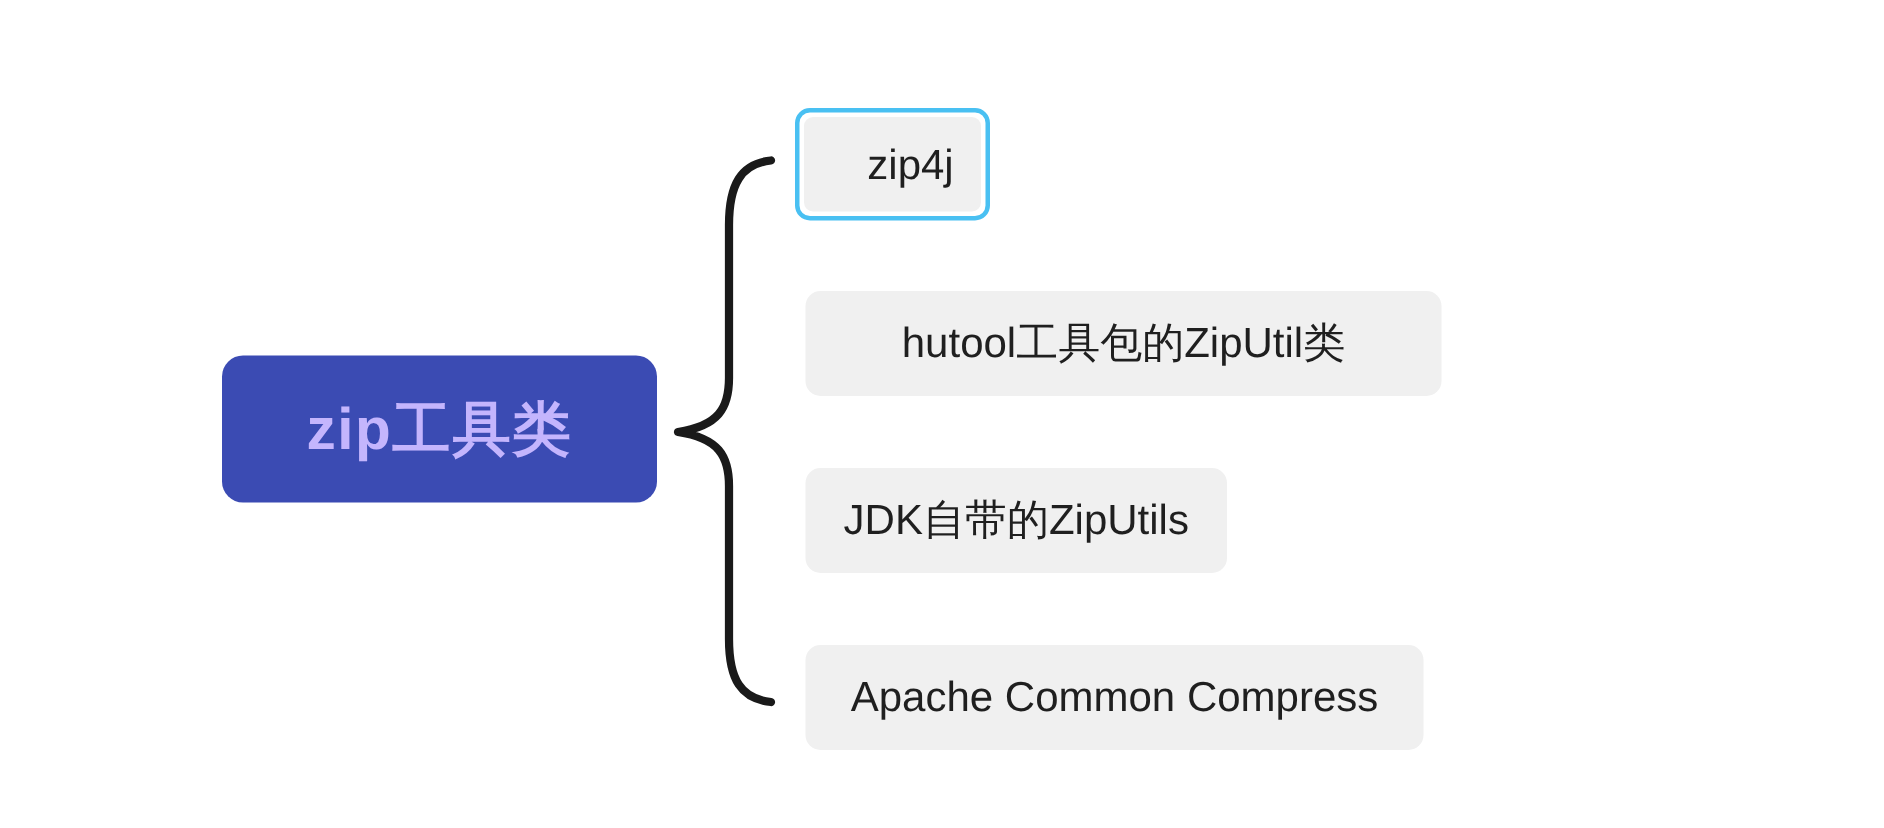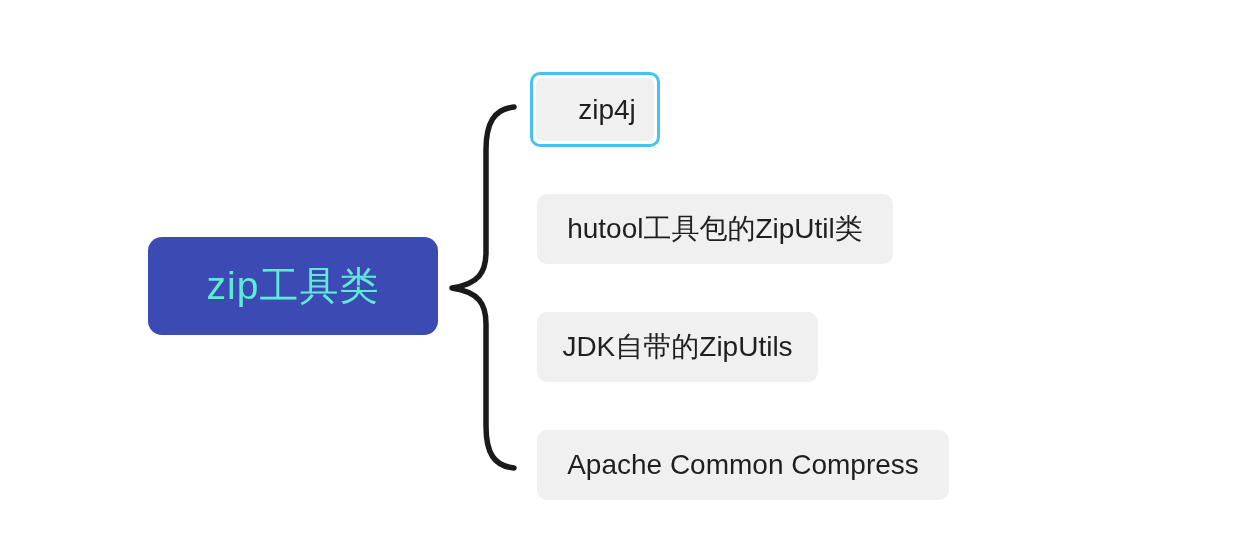--- a/index.html
+++ b/index.html
@@ -29,44 +29,44 @@
     position: absolute;
     left: 148px; top: 237px;
     width: 290px; height: 98px;
     background: #3b4bb3;
     border-radius: 14px;
     display: flex;
     align-items: center;
     justify-content: center;
   }
   .root-node .root-label {
-    color: #5eead4;
+    color: #c4b5fd;
     font-size: 39px;
-    font-weight: 400;
+    font-weight: 700;
     letter-spacing: 1px;
     white-space: nowrap;
   }
 
   
   .child-node {
     position: absolute;
     height: 70px;
     background: #f0f0f0;
     border-radius: 10px;
     display: flex;
     align-items: center;
     justify-content: center;
   }
   .child-node .child-label {
     color: #1f1f1f;
     font-size: 28px;
     white-space: nowrap;
   }
 
-  .child-hutool { left: 537px; top: 194px; width: 356px; }
+  .child-hutool { left: 537px; top: 194px; width: 424px; }
   .child-jdk    { left: 537px; top: 312px; width: 281px; }
   .child-apache { left: 537px; top: 430px; width: 412px; }
 
   
   .child-selected {
     position: absolute;
     left: 530px; top: 72px;
     width: 130px; height: 75px;
     background: #ffffff;
     border: 3px solid #49c0f2;

